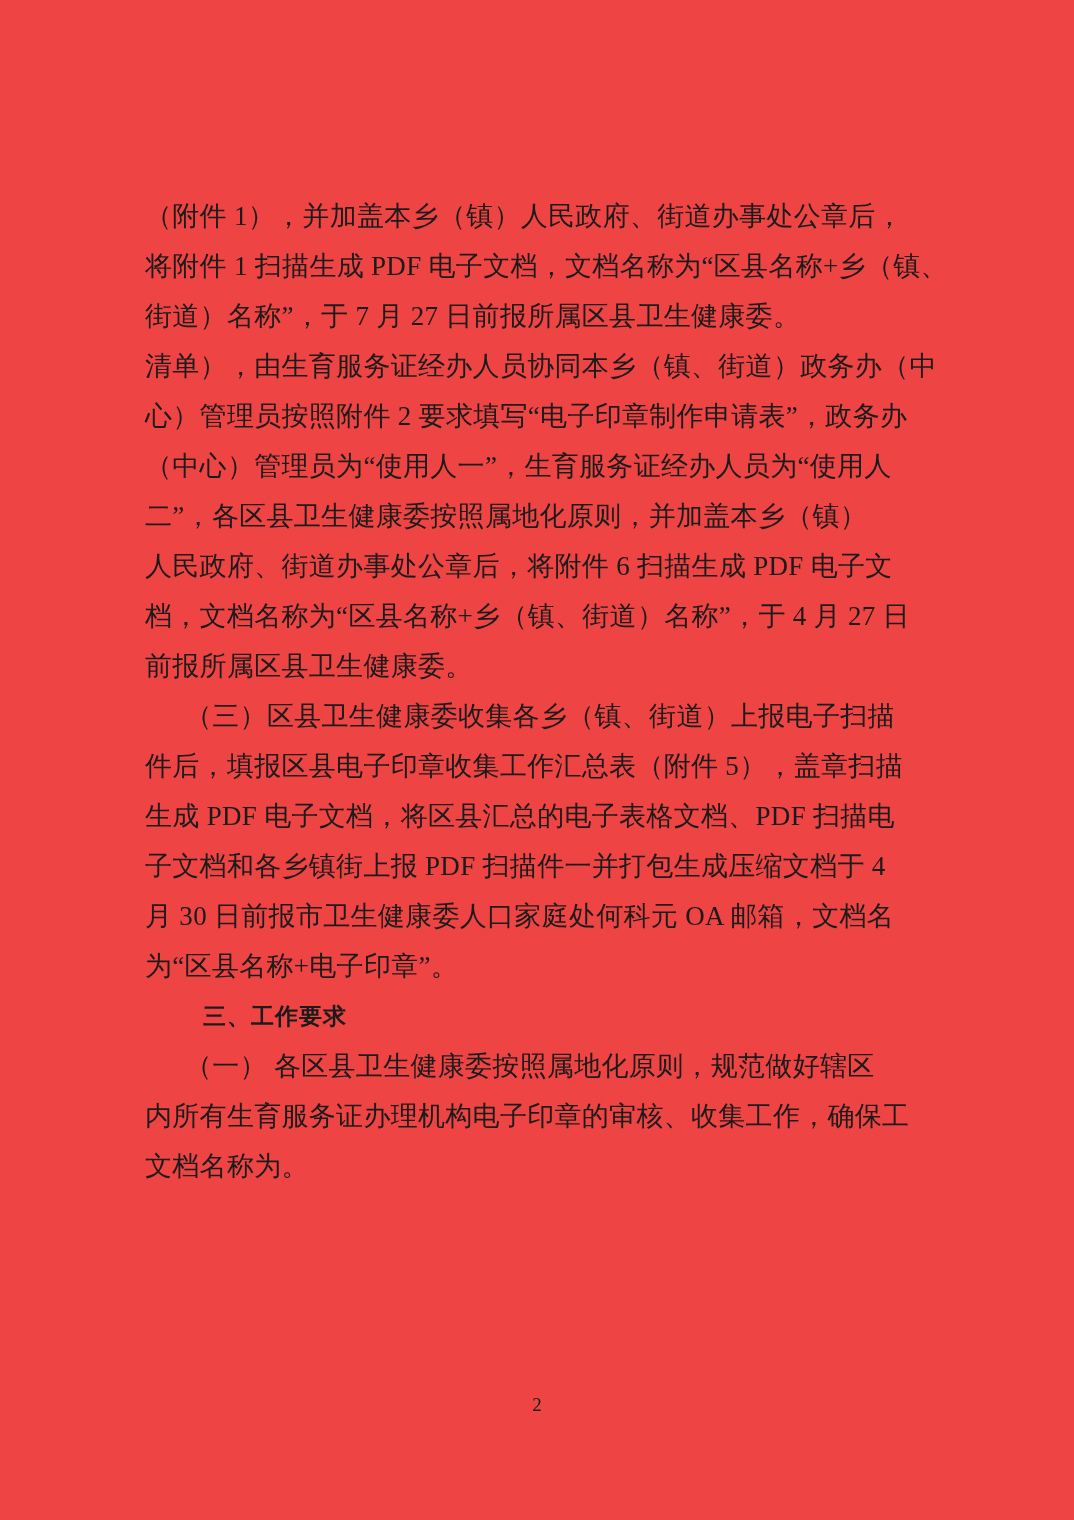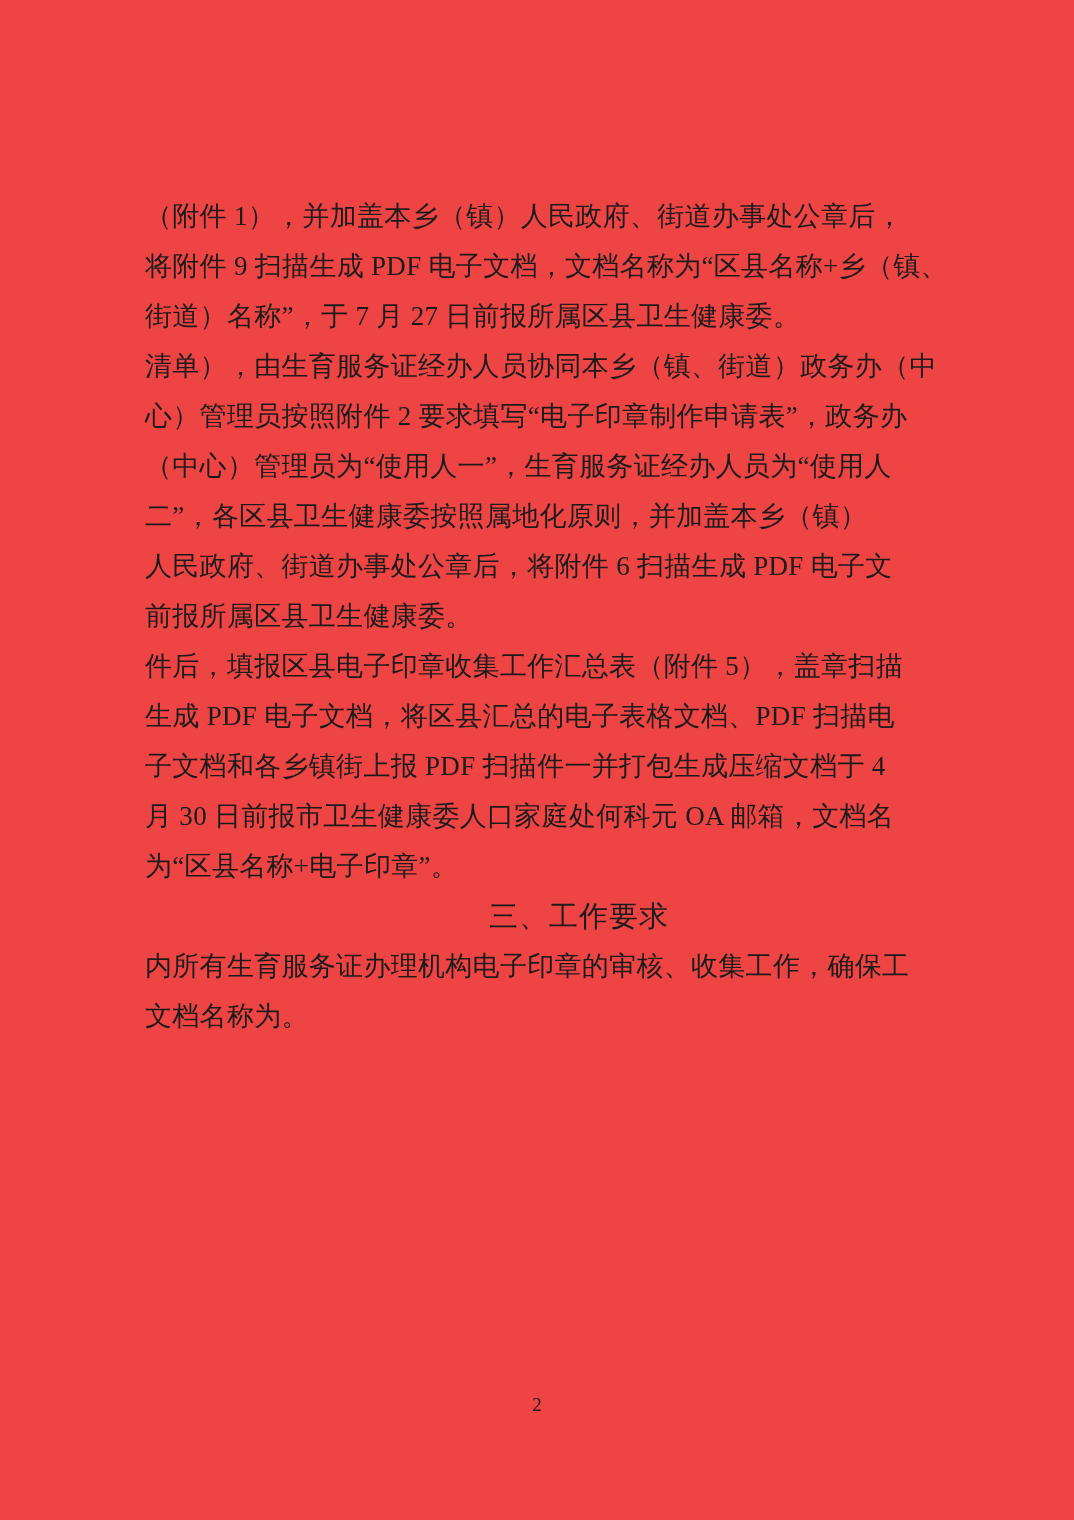--- a/index.html
+++ b/index.html
@@ -29,54 +29,56 @@
     line-height: 50px;
     font-size: 27px;
     color: #1b1b1b;
     white-space: nowrap;
     letter-spacing: 0.3px;
   }
   .line.indent { padding-left: 40px; }
   .line.heading {
     padding-left: 58px;
     font-family: "Liberation Sans", "DejaVu Sans", sans-serif;
-    font-weight: 400;
-    font-size: 29px;
+    font-weight: 700;
+    font-size: 23px;
     letter-spacing: 1px;
-    text-align: center;
   }
   .footer {
     position: absolute;
     top: 1392px;
     left: 0;
     width: 1074px;
     text-align: center;
     font-size: 19px;
     line-height: 26px;
     color: #1b1b1b;
     font-family: "Liberation Serif", "DejaVu Serif", serif;
   }
 </style>
 </head>
 <body>
 
 <div class="page">
   <div class="content" id="doc-content">
       <div class="line">（附件 1），并加盖本乡（镇）人民政府、街道办事处公章后，</div>
-      <div class="line">将附件 9 扫描生成 PDF 电子文档，文档名称为“区县名称+乡（镇、</div>
+      <div class="line">将附件 1 扫描生成 PDF 电子文档，文档名称为“区县名称+乡（镇、</div>
       <div class="line">街道）名称”，于 7 月 27 日前报所属区县卫生健康委。</div>
       <div class="line">清单），由生育服务证经办人员协同本乡（镇、街道）政务办（中</div>
       <div class="line">心）管理员按照附件 2 要求填写“电子印章制作申请表”，政务办</div>
       <div class="line">（中心）管理员为“使用人一”，生育服务证经办人员为“使用人</div>
       <div class="line">二”，各区县卫生健康委按照属地化原则，并加盖本乡（镇）</div>
       <div class="line">人民政府、街道办事处公章后，将附件 6 扫描生成 PDF 电子文</div>
+      <div class="line">档，文档名称为“区县名称+乡（镇、街道）名称”，于 4 月 27 日</div>
       <div class="line">前报所属区县卫生健康委。</div>
+      <div class="line indent">（三）区县卫生健康委收集各乡（镇、街道）上报电子扫描</div>
       <div class="line">件后，填报区县电子印章收集工作汇总表（附件 5），盖章扫描</div>
       <div class="line">生成 PDF 电子文档，将区县汇总的电子表格文档、PDF 扫描电</div>
       <div class="line">子文档和各乡镇街上报 PDF 扫描件一并打包生成压缩文档于 4</div>
       <div class="line">月 30 日前报市卫生健康委人口家庭处何科元 OA 邮箱，文档名</div>
       <div class="line">为“区县名称+电子印章”。</div>
       <div class="line heading">三、工作要求</div>
+      <div class="line indent">（一） 各区县卫生健康委按照属地化原则，规范做好辖区</div>
       <div class="line">内所有生育服务证办理机构电子印章的审核、收集工作，确保工</div>
       <div class="line">文档名称为。</div>
     </div>
   <div class="footer">2</div>
 </div>
 
 </body></html>

